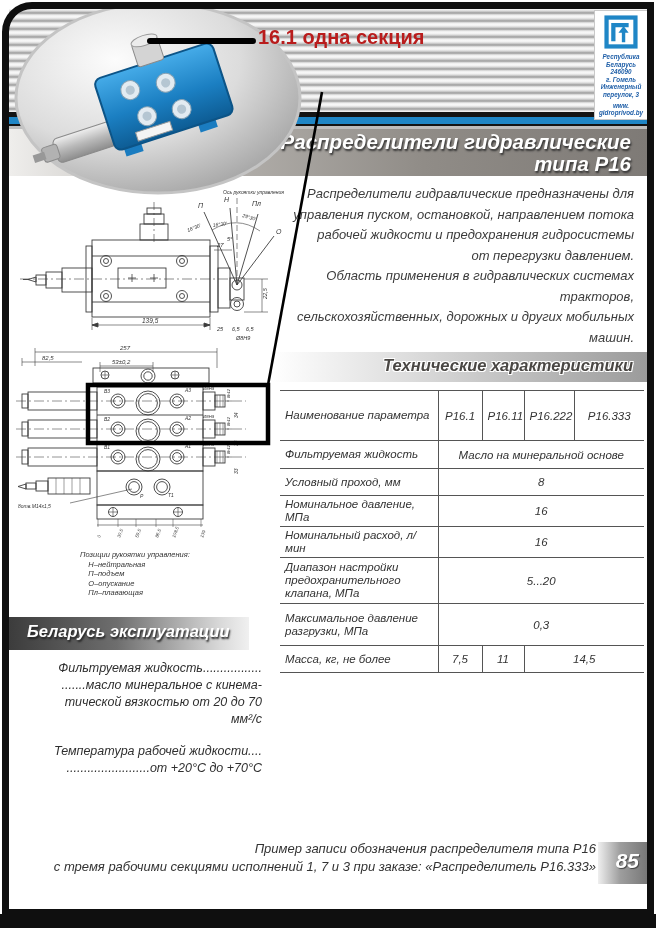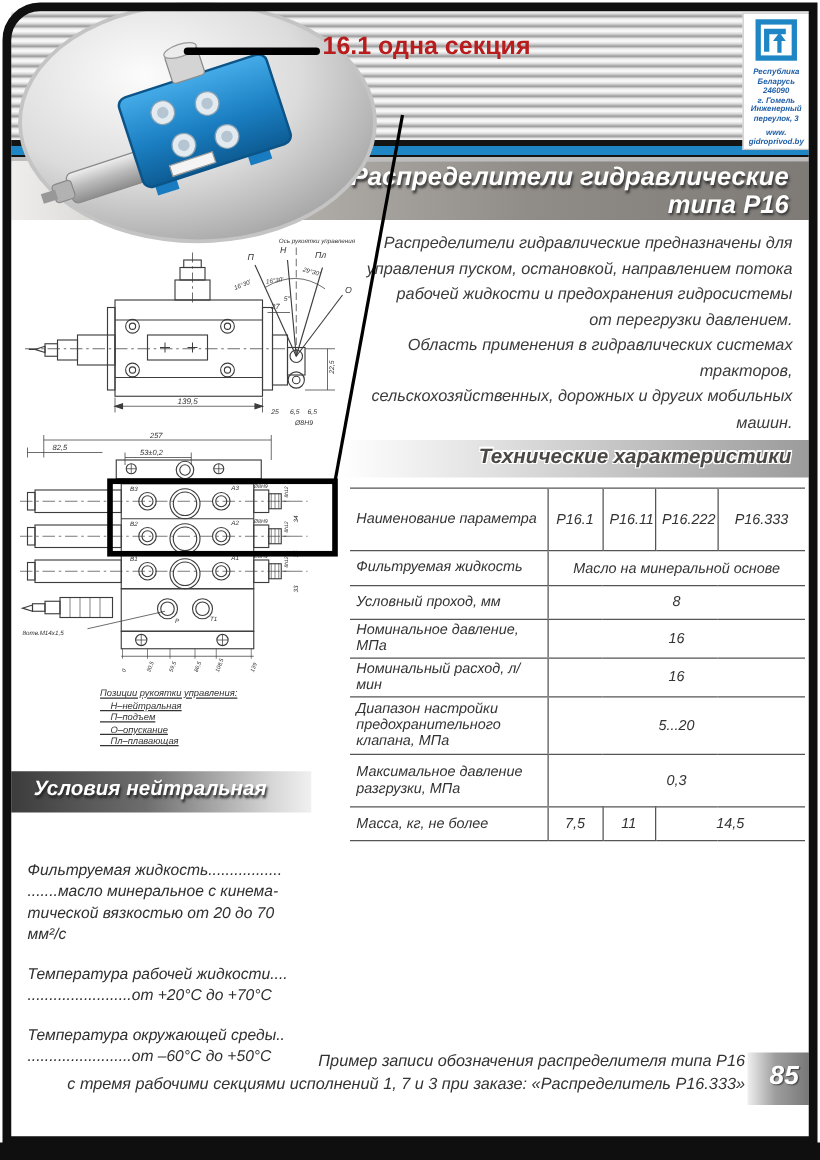--- a/index.html
+++ b/index.html
@@ -59,21 +59,21 @@
     color:#3b3b3b; white-space:pre-line;
   }
 
   .drawing { position:absolute; z-index:3; }
   .d-side  { left:16px;  top:184px; width:272px; height:166px; }
   .d-front { left:10px;  top:342px; width:284px; height:200px; }
   .drawing text { font-style:italic; fill:#333; stroke:none; }
 
   .legend {
     position:absolute; left:80px; top:550px; width:150px; z-index:3;
-    font-size:7.5px; font-style:italic; color:#333; line-height:9.5px; white-space:pre-line;text-decoration:underline;
+    font-size:7.5px; font-style:italic; color:#333; line-height:9.5px; white-space:pre-line;
   }
 
   .specs-banner {
     position:absolute; left:272px; top:352px; width:375px; height:30px; z-index:3;
     background:linear-gradient(to right,#ffffff,#dedede 35%,#9b9b9b 100%);
   }
   .specs-banner .t {
     position:absolute; right:14px; top:4px; font-size:16.5px; font-weight:bold; font-style:italic;
     color:#4a4744; text-shadow:1px 1px 0 #fff,-1px -1px 0 #fff,1px -1px 0 #fff,-1px 1px 0 #fff;
   }
@@ -95,22 +95,22 @@
   td.posval { text-align:center; vertical-align:top; padding-top:10px; line-height:27px; white-space:pre-line; }
 
   .cond-banner {
     position:absolute; left:9px; top:617px; width:240px; height:33px; z-index:3;
     background:linear-gradient(to right,#3c3c3c,#6e6e6e 45%,#d9d9d9 88%,#f0f0f0 100%);
   }
   .cond-banner .t {
     position:absolute; left:18px; top:5px; font-size:16.5px; font-weight:bold; font-style:italic;
     color:#fff; text-shadow:1px 2px 2px #222;
   }
-  .cond-text { position:absolute; left:22px; top:688px; width:240px; z-index:3;
-    font-size:12.5px; font-style:italic; color:#2f2f2f; line-height:17px; }
+  .cond-text { position:absolute; left:22px; top:660px; width:240px; z-index:3;
+    font-size:12.5px; font-style:italic; color:#2f2f2f; line-height:17px;text-align:right; }
   .cond-item { white-space:pre-line; margin-bottom:15px; }
 
   .footer-example {
     position:absolute; left:20px; top:840px; width:576px; z-index:3;
     text-align:right; font-size:13px; font-style:italic; color:#333;
     line-height:18px; white-space:pre-line;
   }
   .page-num-box {
     position:absolute; left:598px; top:842px; width:49px; height:42px; z-index:3;
     background:linear-gradient(to right,#efefef,#9e9e9e 45%,#787878 100%);
@@ -443,31 +443,29 @@
     <tr style="height:27px">
       <td class="param">Масса, кг, не более</td>
       <td class="val vl">7,5</td>
       <td class="val vl">11</td>
       <td class="val vl" colspan="2">14,5</td>
     </tr>
   </tbody>
     </table>
 
   <div class="cond-banner">
-    <div class="t">Условия нейтральная</div>
+    <div class="t">Беларусь эксплуатации</div>
   </div>
   <div class="cond-text">
     <div class="cond-item">Фильтруемая жидкость.................
 .......масло минеральное с кинема-
 тической вязкостью от 20 до 70
 мм²/с</div>
     <div class="cond-item">Температура рабочей жидкости....
 ........................от +20°С до +70°С</div>
-    <div class="cond-item">Температура окружающей среды..
-........................от –60°С до +50°С</div>
   </div>
 
   <div class="footer-example">Пример записи обозначения распределителя типа Р16
 с тремя рабочими секциями исполнений 1, 7 и 3 при заказе: «Распределитель Р16.333»</div>
   <div class="page-num-box">
     <div class="page-num">85</div>
   </div>
 
   <svg class="leader-overlay" viewBox="0 0 656 928">
     <line x1="150" y1="41" x2="253" y2="41" stroke="#000" stroke-width="6" stroke-linecap="round"></line>

